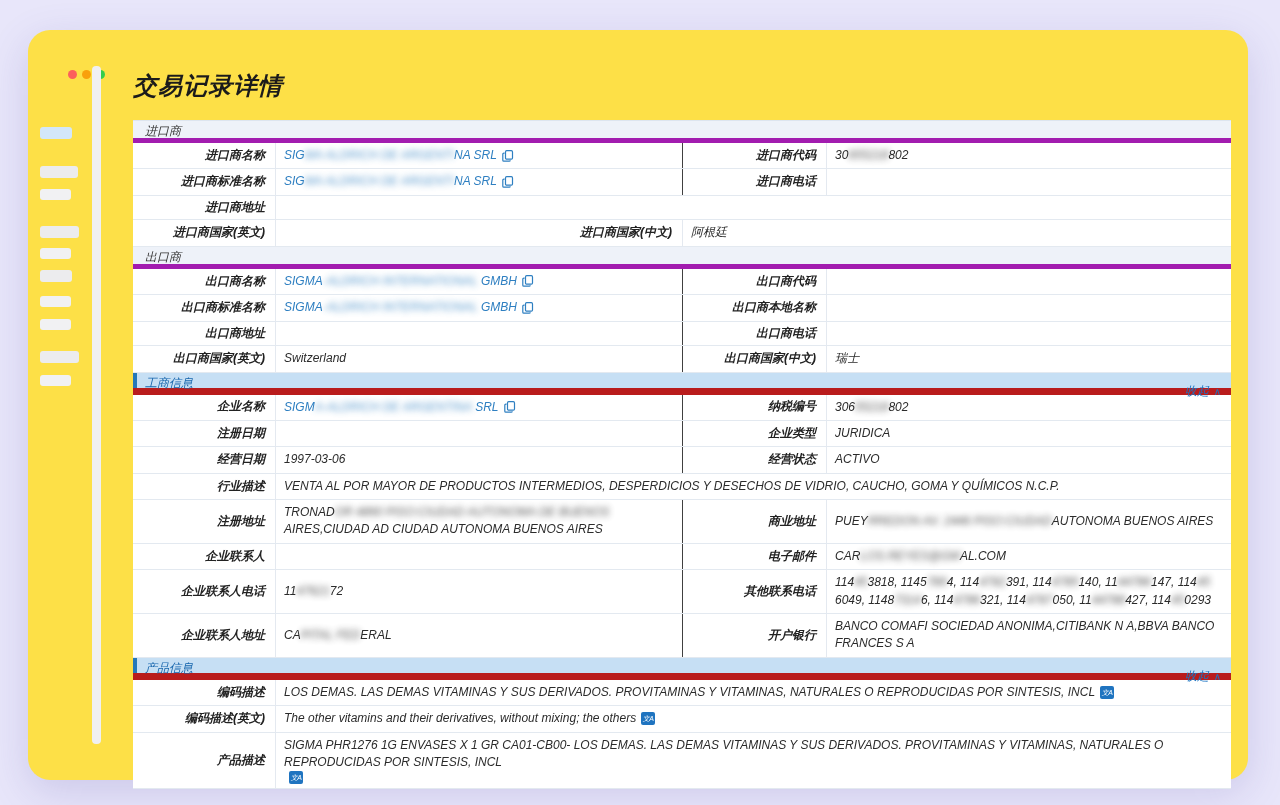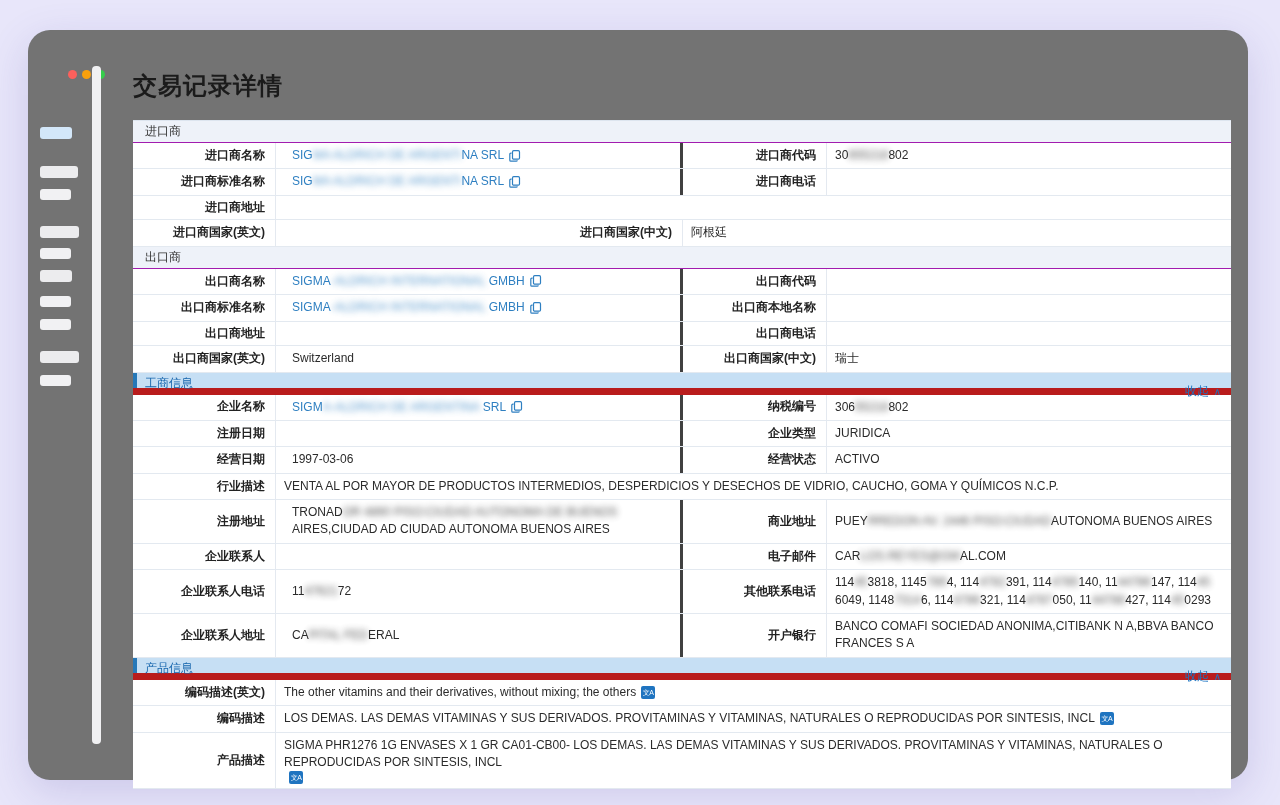--- a/index.html
+++ b/index.html
@@ -1,57 +1,58 @@
 <!DOCTYPE html>
 <html><head>
 <meta charset="utf-8">
 <style>
   * { margin:0; padding:0; box-sizing:border-box; }
   html,body { width:1280px; height:805px; font-family:"Liberation Sans","DejaVu Sans",sans-serif; }
   body { background:#e8e6fa; position:relative; overflow:hidden; }
 
   .window {
     position:absolute; left:28px; top:30px; width:1220px; height:750px;
-    background:#737373; border-radius:22px;
+    background:#fde047; border-radius:22px;
     box-shadow:0 12px 40px rgba(90,80,170,0.20);
+    font-style:italic;
   }
   .traffic { position:absolute; top:40px; left:40px; display:flex; gap:5px; }
   .dot { width:9px; height:9px; border-radius:50%; }
 
   .sidebar { position:absolute; left:12px; top:60px; width:50px; height:680px; }
   .skel { position:absolute; left:0; border-radius:3px; }
 
   .divider-strip { position:absolute; left:64px; top:36px; width:9px; height:678px;
     background:#f0f0f2; border-radius:4px; }
 
   .content { position:absolute; left:105px; top:40px; width:1098px; }
   .page-title { font-size:24px; font-weight:700; color:#1b1b1b; letter-spacing:1px; margin-bottom:18px; }
 
   .detail-table { width:1098px; font-size:12px; color:#2b2b2b; border-top:1px solid #dde5ef; }
 
   .sec-head {
     height:22px; line-height:21px; background:#eef2f9;
-    border-bottom:1px solid #a21caf; padding-left:12px;
+    border-bottom:5px solid #a21caf; padding-left:12px;
     font-size:12px; color:#333; position:relative;
   }
   .sec-head.blue { background:#c6dff4; color:#1766ad; padding-left:12px;
     border-bottom:7px solid #b91c1c; }
   .sec-head.blue::before { content:""; position:absolute; left:0; top:0; bottom:0;
     width:4px; background:#2678b8; }
   .collapse-link { position:absolute; right:10px; top:8px; color:#1b74c2; cursor:pointer; font-size:12px; }
   .collapse-link .caret { font-size:10px; margin-left:2px; }
 
   .row { display:grid; grid-template-columns:143px 407px 144px 404px;
     border-bottom:1px solid #e3e9f0; min-height:23px; background:#fff; }
   .lbl { border-right:1px solid #e4e9f0; text-align:left; padding:4px 10px 4px 4px;
     font-weight:700; color:#222; display:flex; align-items:center; justify-content:flex-end;
     line-height:1.3; }
   .val { padding:4px 8px; display:flex; align-items:center; flex-wrap:wrap;
     line-height:1.45; word-break:break-word; }
-  .val.mid { border-right:3px solid #404040;margin-left:8px; }
+  .val.mid { border-right:1px solid #404040; }
   .val.wide { grid-column:2 / 5; }
   .val a { color:#2e7fc1; text-decoration:none; }
   .blur { filter:blur(3px); opacity:.8; }
 
   .copy-icon { display:inline-block; width:12px; height:12px; margin-left:5px; vertical-align:-1px; cursor:pointer; }
   .trans-icon { display:inline-block; width:14px; height:13px; margin-left:5px;
     background:#1f74c0; border-radius:2px; color:#fff; font-size:7px; line-height:13px;
     text-align:center; letter-spacing:-0.5px; cursor:pointer; flex:none; }
 </style>
 </head>
@@ -198,26 +199,26 @@
           <div class="val">114<span class="blur">45</span>3818, 1145<span class="blur">789</span>4, 114<span class="blur">4782</span>391, 114<span class="blur">4785</span>140, 11<span class="blur">44786</span>147, 114<span class="blur">45</span>6049, 1148<span class="blur">7314</span>6, 114<span class="blur">4786</span>321, 114<span class="blur">4787</span>050, 11<span class="blur">44788</span>427, 114<span class="blur">45</span>0293</div>
         </div>
         <div class="row">
           <div class="lbl">企业联系人地址</div>
           <div class="val mid">CA<span class="blur">PITAL FED</span>ERAL</div>
           <div class="lbl">开户银行</div>
           <div class="val">BANCO COMAFI SOCIEDAD ANONIMA,CITIBANK N A,BBVA BANCO FRANCES S A</div>
         </div>
         <div class="sec-head blue"><span>产品信息</span><span class="collapse-link">收起<span class="caret"> ∧</span></span></div>
         <div class="row">
+          <div class="lbl">编码描述</div>
+          <div class="val wide">LOS DEMAS. LAS DEMAS VITAMINAS Y SUS DERIVADOS. PROVITAMINAS Y VITAMINAS, NATURALES O REPRODUCIDAS POR SINTESIS, INCL<span class="trans-icon">文A</span></div>
+        </div>
+        <div class="row">
           <div class="lbl">编码描述(英文)</div>
           <div class="val wide">The other vitamins and their derivatives, without mixing; the others<span class="trans-icon">文A</span></div>
-        </div>
-        <div class="row">
-          <div class="lbl">编码描述</div>
-          <div class="val wide">LOS DEMAS. LAS DEMAS VITAMINAS Y SUS DERIVADOS. PROVITAMINAS Y VITAMINAS, NATURALES O REPRODUCIDAS POR SINTESIS, INCL<span class="trans-icon">文A</span></div>
         </div>
         <div class="row">
           <div class="lbl">产品描述</div>
           <div class="val wide">SIGMA PHR1276 1G ENVASES X 1 GR CA01-CB00- LOS DEMAS. LAS DEMAS VITAMINAS Y SUS DERIVADOS. PROVITAMINAS Y VITAMINAS, NATURALES O REPRODUCIDAS POR SINTESIS, INCL<span class="trans-icon">文A</span></div>
         </div>
       </div>
   </main>
 </div>
 
 </body></html>

